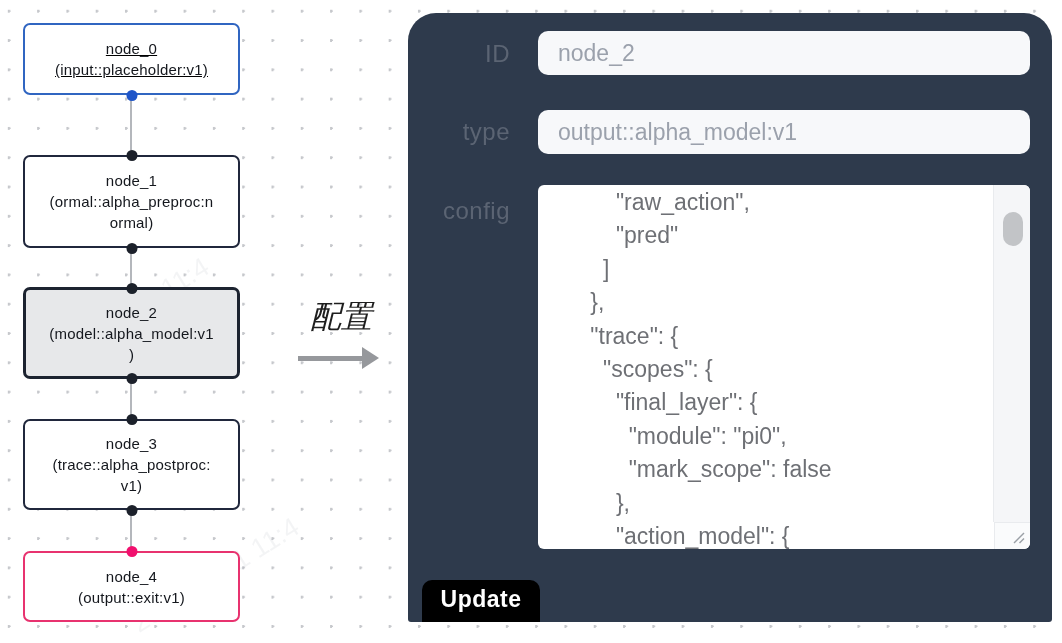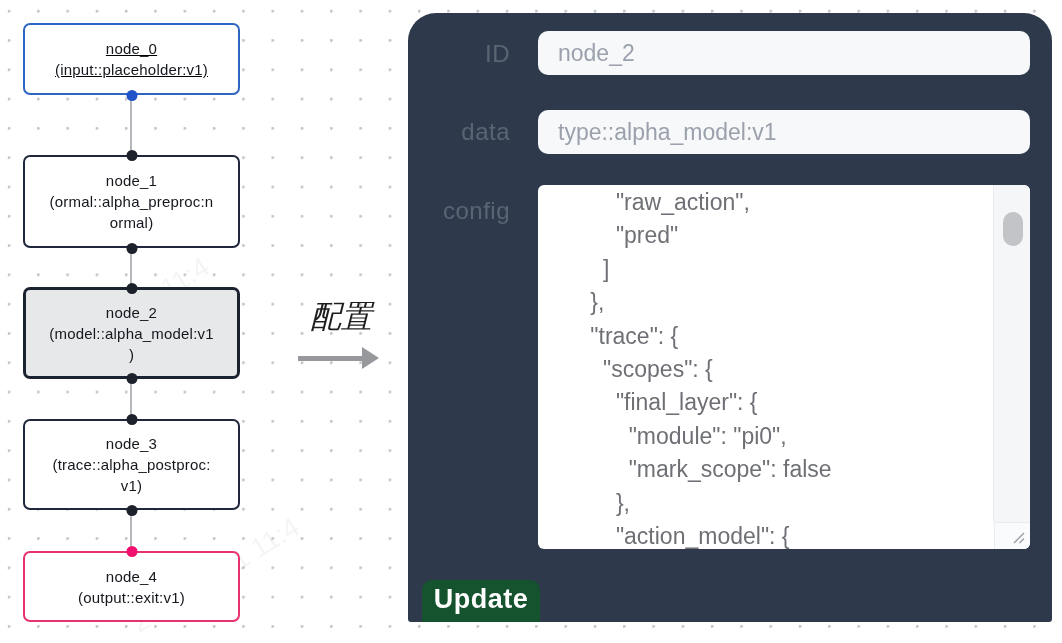--- a/index.html
+++ b/index.html
@@ -74,22 +74,22 @@
     position:absolute;right:7px;top:27px;width:20px;height:34px;
     border-radius:10px;background:#c2c4c7;
   }
   .scroll-corner{
     position:absolute;right:0;bottom:0;width:36px;height:27px;box-sizing:border-box;
     background:#fafbfc;border-left:1px solid #e9ebee;border-top:1px solid #e9ebee;
   }
   .resize-glyph{position:absolute;right:3px;bottom:3px;}
   .update-btn{
     position:absolute;left:14px;bottom:0;width:118px;height:42px;border:none;
-    background:#14532d;border-radius:10px 10px 0 0;cursor:pointer;
-    color:#ffffff;font-size:27px;font-weight:600;letter-spacing:0.5px;
+    background:#000000;border-radius:10px 10px 0 0;cursor:pointer;
+    color:#ffffff;font-size:23px;font-weight:600;letter-spacing:0.5px;
     font-family:"Liberation Sans","DejaVu Sans",sans-serif;padding-bottom:4px;
   }
 </style>
 </head>
 <body>
 
 <div class="stage">
 
   <span class="wm" style="left:30px;top:300px">2025/04/11 11:4</span>
   <span class="wm" style="left:120px;top:560px">2025/04/11 11:4</span>
@@ -146,22 +146,22 @@
       <div class="arrow-shaft"></div>
       <div class="arrow-head"></div>
     </div>
   </div>
 
   <div class="panel">
 
     <div class="panel-label" style="top:27px">ID</div>
     <div class="field" style="top:18px">node_2</div>
 
-    <div class="panel-label" style="top:105px">data</div>
-    <div class="field" style="top:97px">type::alpha_model:v1</div>
+    <div class="panel-label" style="top:105px">type</div>
+    <div class="field" style="top:97px">output::alpha_model:v1</div>
 
     <div class="panel-label" style="top:184px">config</div>
     <div class="textarea">
       <pre class="config-pre">          "raw_action",
           "pred"
         ]
       },
       "trace": {
         "scopes": {
           "final_layer": {

